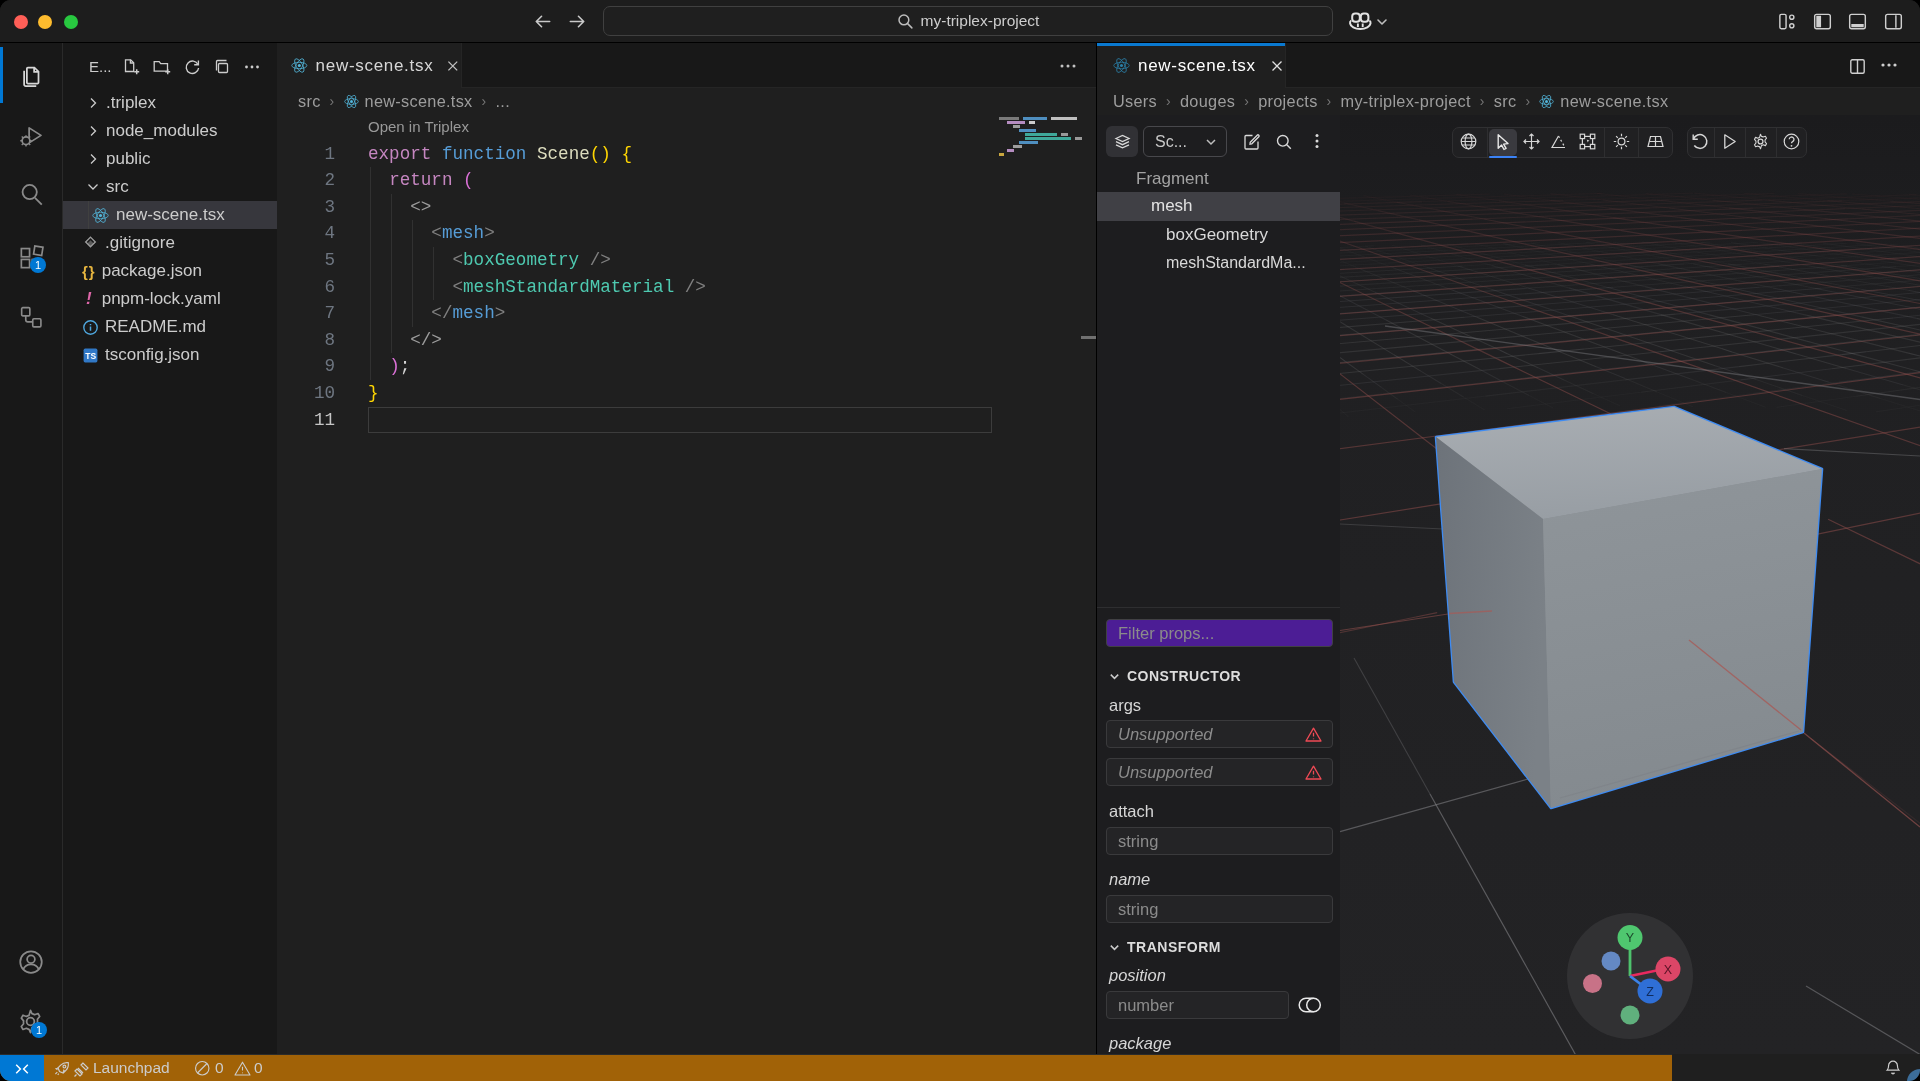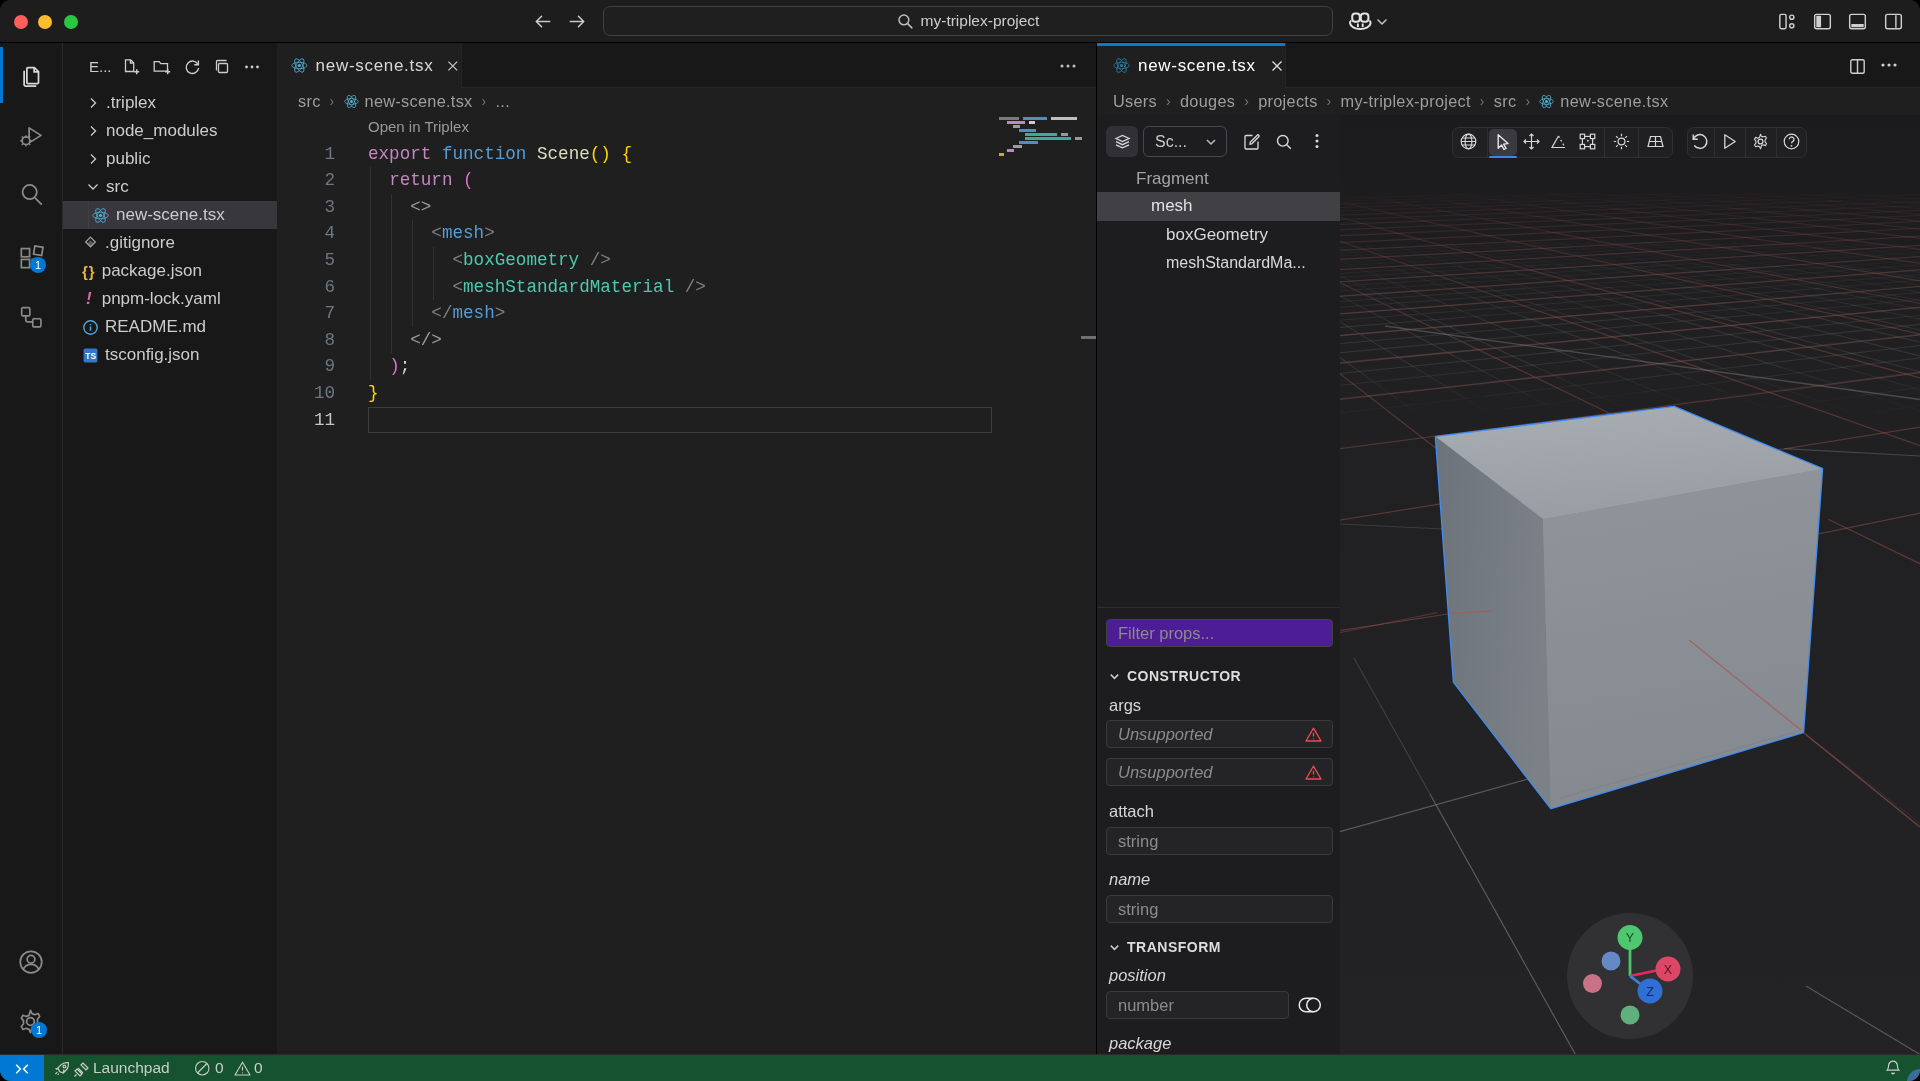--- a/index.html
+++ b/index.html
@@ -19,21 +19,21 @@
 #editor1{position:absolute;left:277px;top:43px;width:819px;height:1011px;background:#1f1f1f;}
 #editor2{position:absolute;left:1097px;top:43px;width:823px;height:1011px;background:#1f1f1f;}
 .tabstrip{position:absolute;left:0;top:0;width:100%;height:45px;background:#181818;}
 .tab{position:absolute;top:0;height:45px;background:#1f1f1f;display:flex;align-items:center;color:#d7d7d7;font-size:17px;letter-spacing:0.7px;white-space:nowrap;overflow:hidden;}
 .bc{position:absolute;top:45px;height:26px;display:flex;align-items:center;color:#9d9d9d;font-size:16.3px;white-space:pre;letter-spacing:0.3px;}
 .bsep{color:#767676;font-size:14px;padding:0 9px;}
 #code{position:absolute;left:0;top:71px;width:819px;height:940px;font-family:"Liberation Mono",monospace;font-size:17.6px;}
 .cl{position:absolute;white-space:pre;line-height:26.57px;height:26.57px;left:91px;}
 .ln{position:absolute;width:40px;text-align:right;color:#6e7681;font-size:17.6px;line-height:26.57px;height:26.57px;left:18px;}
 .ig{position:absolute;width:1px;background:#313131;}
-#statusbar{position:absolute;left:0;top:1054px;width:1920px;height:27px;background:#14532d;border-top:1px solid #2b2b2b;color:#cccccc;font-size:15.5px;text-decoration:underline;}
+#statusbar{position:absolute;left:0;top:1054px;width:1672px;height:27px;background:#a16207;border-top:1px solid #2b2b2b;color:#cccccc;font-size:15.5px;text-decoration:underline;}
 .panel-lbl{color:#d6d6d6;font-size:16.5px;}
 .inp{position:absolute;left:1106px;width:227px;height:28px;background:#242426;border:1px solid #3a3a3c;border-radius:4px;color:#8b8b8b;font-size:16.5px;display:flex;align-items:center;padding:0 11px;}
 .sechdr{position:absolute;left:1108px;color:#dddddd;font-size:14px;font-weight:bold;letter-spacing:0.5px;display:flex;align-items:center;gap:6px;}
 </style>
 </head>
 <body>
 <div id="win">
     <div id="inner">
 
 <div id="titlebar">

